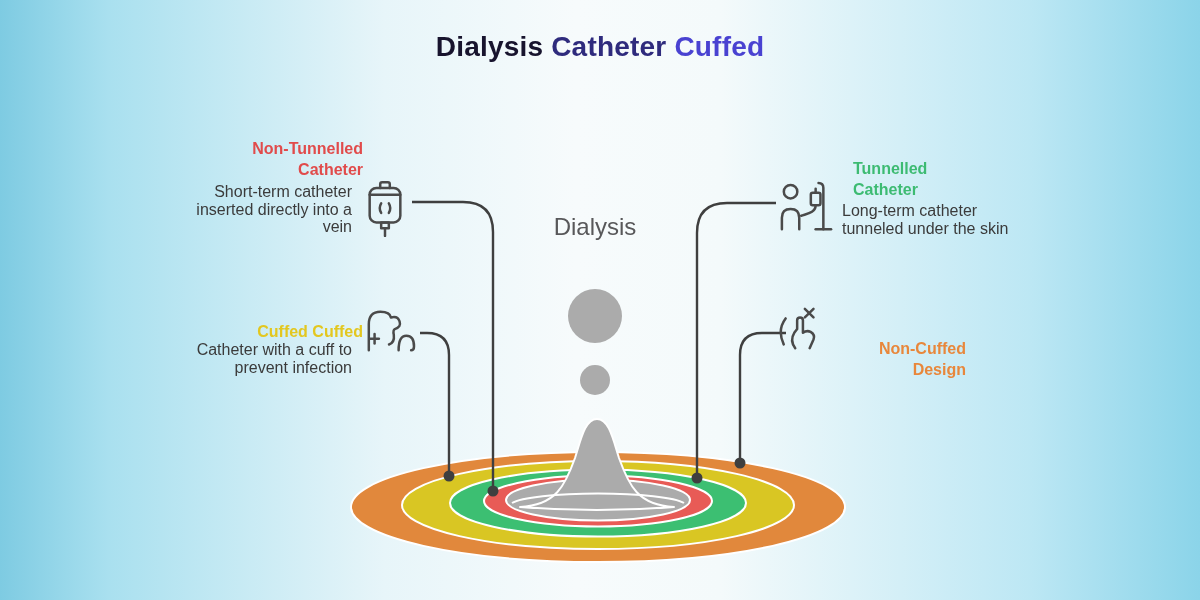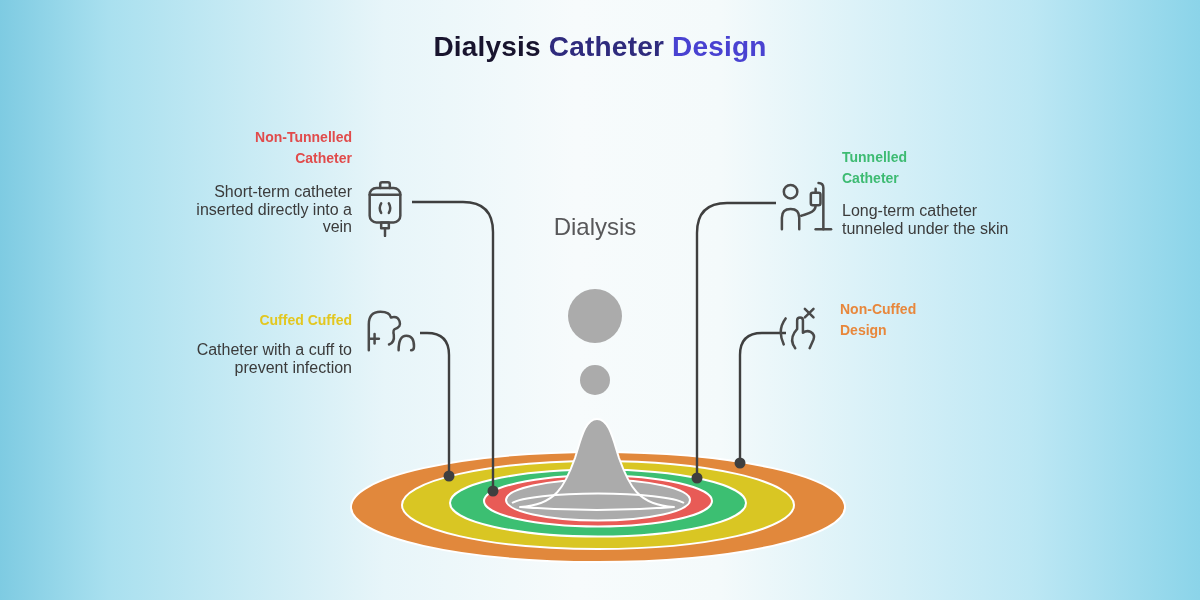--- a/index.html
+++ b/index.html
@@ -10,21 +10,21 @@
     font-family:"Liberation Sans", sans-serif;
     background:linear-gradient(90deg,#7ecbe2 0%,#a9e0ef 9%,#e7f5f9 32%,#f7fbfc 48%,#f4fafb 60%,#bce7f4 86%,#8bd4e9 100%);
   }
   .page-title{
     position:absolute;top:31px;left:0;width:100%;
     text-align:center;font-size:28px;font-weight:700;letter-spacing:.2px;
     margin:0;
   }
   .page-title span{display:inline-block;margin:0 4px;}
   .overlay-svg{position:absolute;left:0;top:0;}
-  .sec-title{position:absolute;font-size:14px;font-weight:700;line-height:21px;margin:0;}
+  .sec-title{position:absolute;font-size:16px;font-weight:700;line-height:21px;margin:11px;}
   .sec-desc{position:absolute;font-size:16px;line-height:17.5px;color:#3b3b3b;}
   .align-r{text-align:right;}
   .center-label{
     position:absolute;left:495px;top:213px;width:200px;
     text-align:center;font-size:24px;line-height:28.5px;font-weight:400;
   }
   .icon{position:absolute;}
   .icon path,.icon rect,.icon circle{
     fill:none;stroke:#4a4a4a;stroke-width:2.6;
     stroke-linecap:round;stroke-linejoin:round;
@@ -32,21 +32,21 @@
   .ring{stroke:#ffffff;stroke-width:2;}
   .peak{stroke:#ffffff;stroke-width:2;stroke-linejoin:round;}
   .connector{fill:none;stroke-width:2.4;}
   .white-arc{fill:none;stroke:#ffffff;stroke-width:2;}
 </style>
 </head>
 <body>
 
 <div class="canvas">
 
-  <h1 class="page-title"><span style="color: rgb(24, 20, 46);">Dialysis</span><span style="color: rgb(47, 43, 125);">Catheter</span><span style="color: rgb(73, 66, 209);">Design</span></h1>
+  <h1 class="page-title"><span style="color: rgb(24, 20, 46);">Dialysis</span><span style="color: rgb(47, 43, 125);">Catheter</span><span style="color: rgb(73, 66, 209);">Cuffed</span></h1>
 
   <svg class="overlay-svg" width="1200" height="600" viewBox="0 0 1200 600">
     <ellipse class="ring" cx="598" cy="507" rx="247" ry="55" fill="#e1883c"></ellipse>
     <ellipse class="ring" cx="598" cy="505" rx="196" ry="44" fill="#d9c623"></ellipse>
     <ellipse class="ring" cx="598" cy="503" rx="148" ry="33.5" fill="#3cbf72"></ellipse>
     <ellipse class="ring" cx="598" cy="501" rx="114" ry="25.5" fill="#e85b56"></ellipse>
     <ellipse class="ring" cx="598" cy="500" rx="92" ry="20.5" fill="#ababab"></ellipse>
 
     <path class="peak" d="M 520 507 C 556 505 565 486 575 458 C 581 439 585 419 597 419 C 609 419 613 439 619 458 C 629 486 638 505 674 507 Q 597 513 520 507 Z" fill="#ababab"></path>
     <path class="white-arc" d="M 512 503 A 88 12 0 0 1 684 503"></path>
@@ -98,21 +98,21 @@
 
   <div class="sec-title align-r" style="left: 172px; top: 310px; width: 180px; color: rgb(227, 199, 31);">Cuffed Cuffed</div>
   <div class="sec-desc align-r" style="left:192px;top:341px;width:160px;">Catheter with a cuff to prevent infection</div>
   <svg class="icon" style="left:362px;top:306px;" width="54" height="50" viewBox="0 0 56 52">
     <path d="M7 46 V19 Q7 6 19 6 Q29 6 30 12 Q37 10 39 16 Q41 22 34 24 Q32 25 33 30 Q34 38 28 40"></path>
     <path d="M13 29 V39"></path>
     <path d="M8.5 34 H17.5"></path>
     <path d="M38 46 Q38 31 46 31 Q54 31 54 42 Q54 46 51 46"></path>
   </svg>
 
-  <div class="sec-title" style="left: 840px; top: 299px; width: 115px; color: rgb(232, 135, 59);">Non-Cuffed Design</div>
+  <div class="sec-title" style="left: 840px; top: 327px; width: 115px; color: rgb(232, 135, 59); text-align: right;">Non-Cuffed Design</div>
   <svg class="icon" style="left:776px;top:304px;" width="50" height="50" viewBox="0 0 52 52">
     <path d="M8 42 Q1 27 10 15"></path>
     <path d="M30 5 L39 14"></path>
     <path d="M39 5 L30 14"></path>
     <path d="M20 46 Q14 38 19 30 L22 26 V17 Q22 14 25 14 Q28 14 28 17 V30 Q32 27 36 29 Q41 32 39 37 L35 46"></path>
   </svg>
 
 </div>
 
 </body></html>

